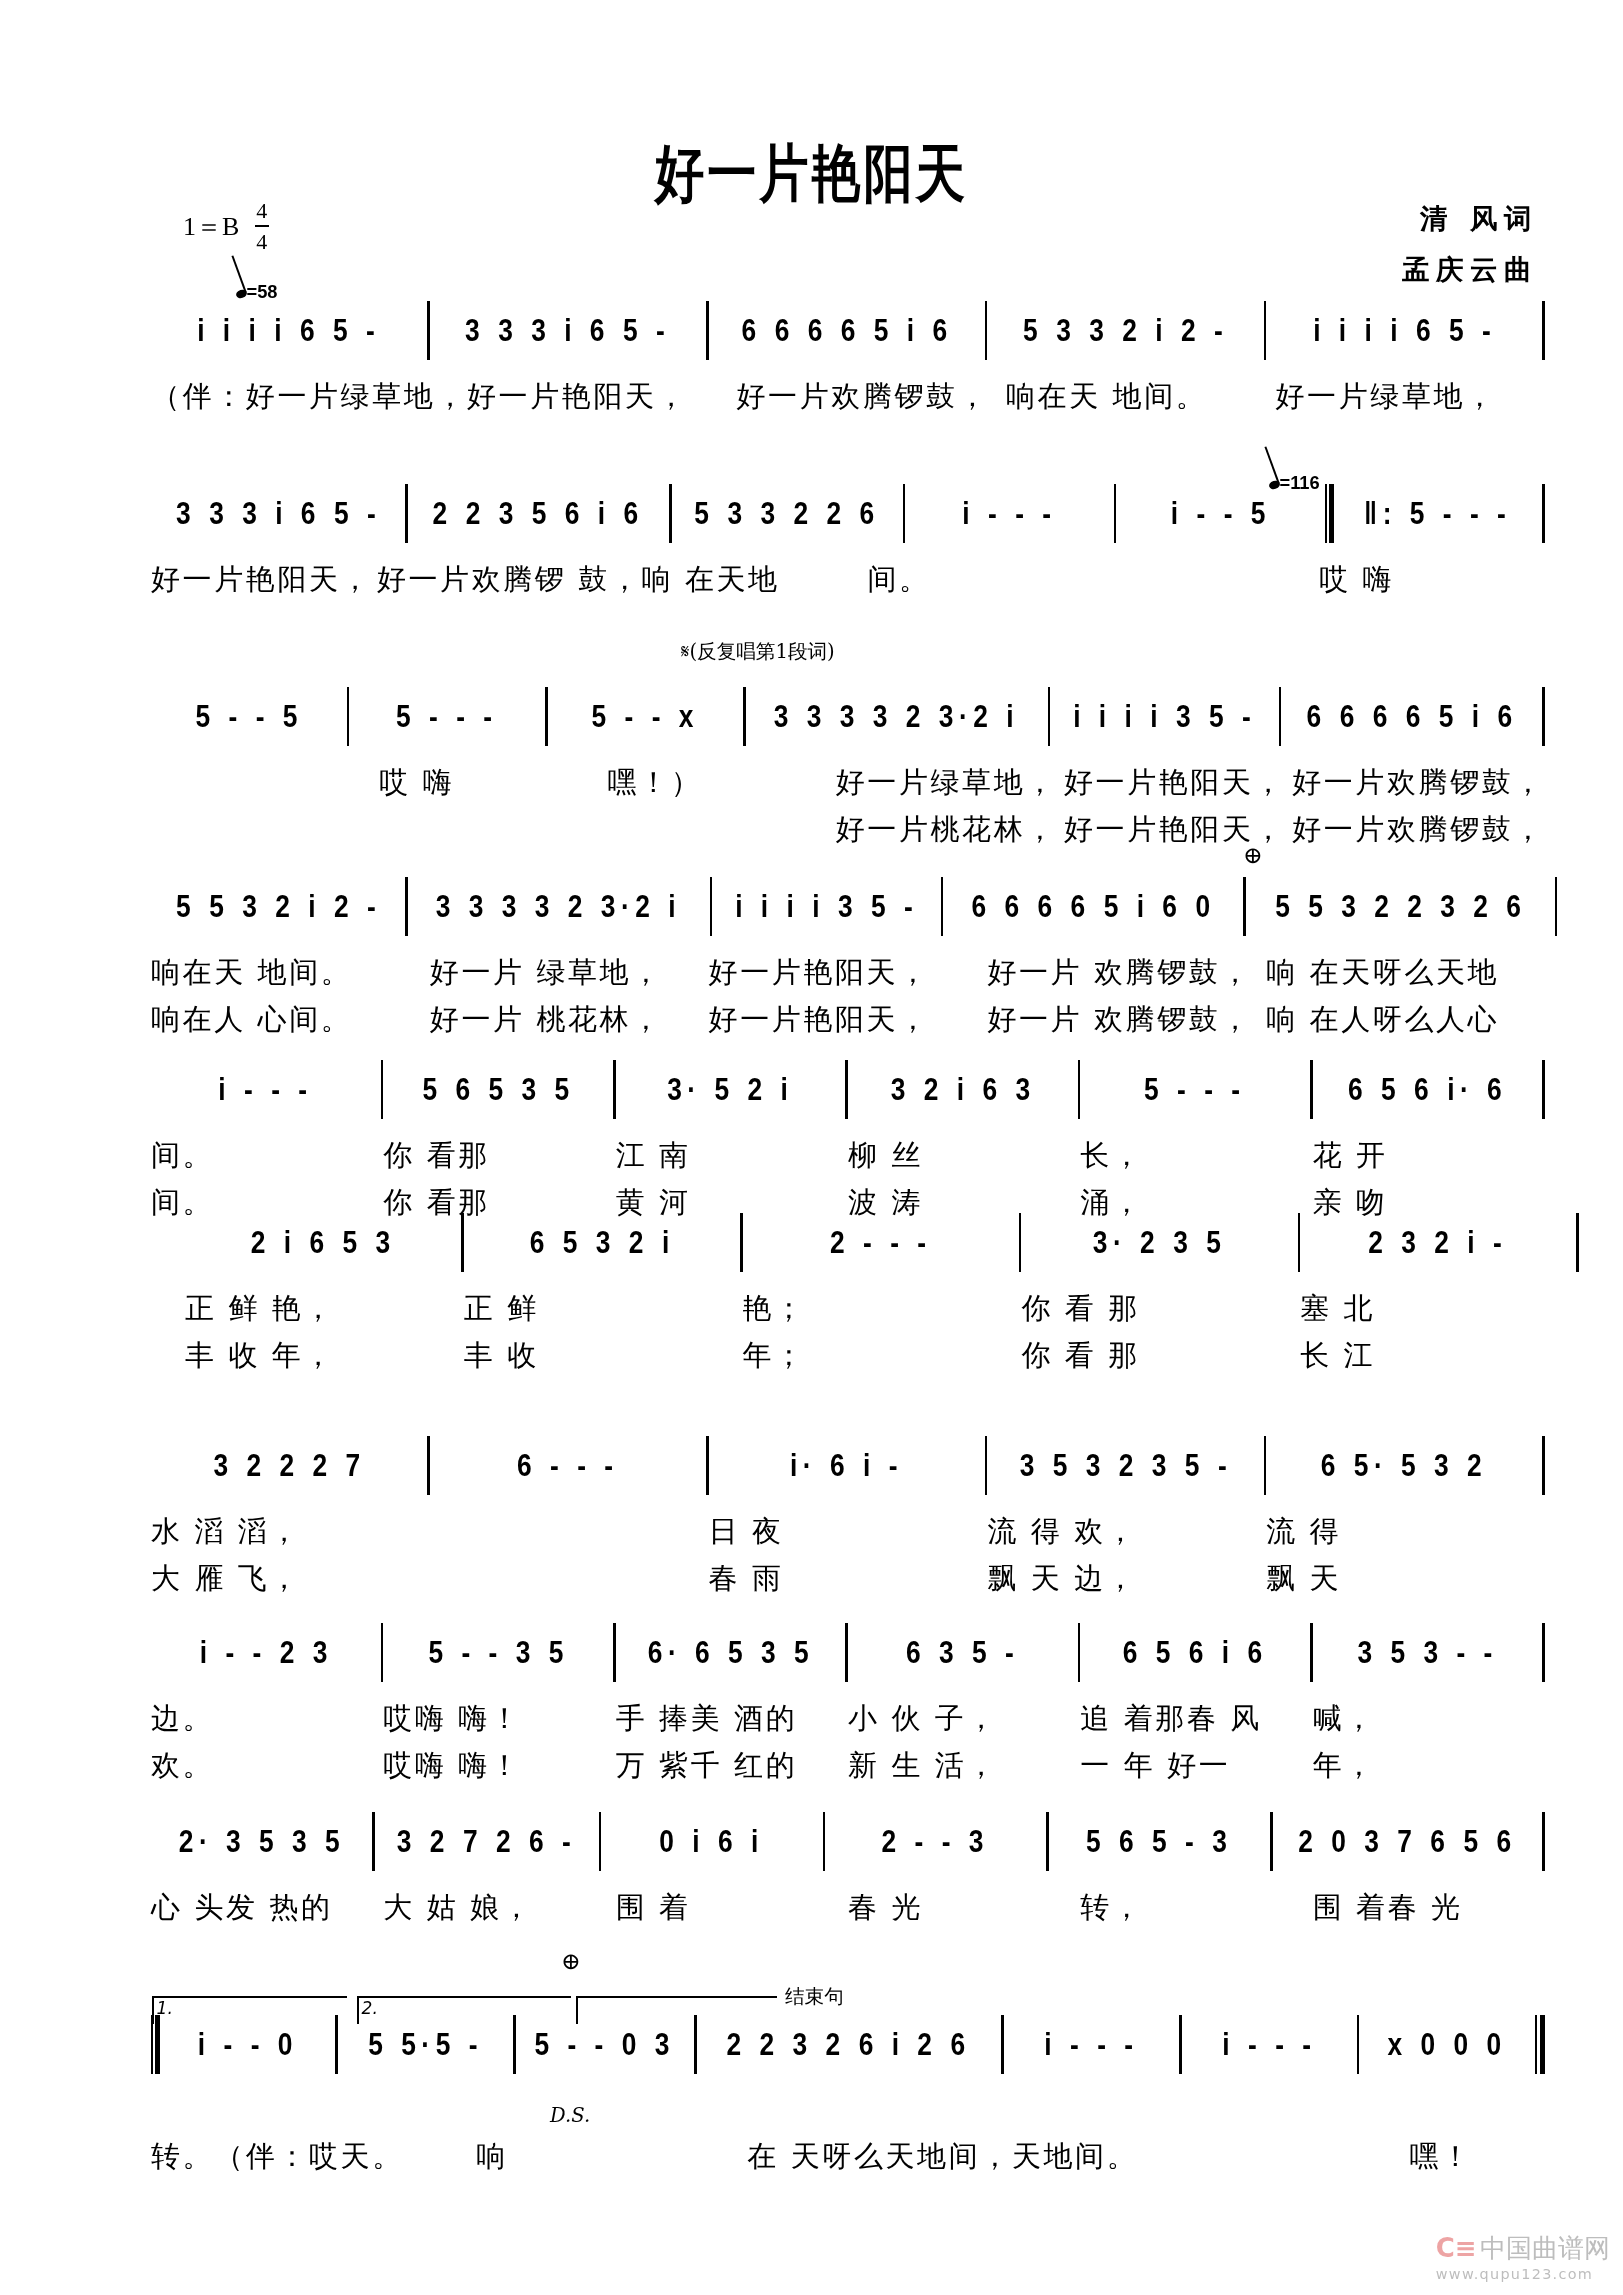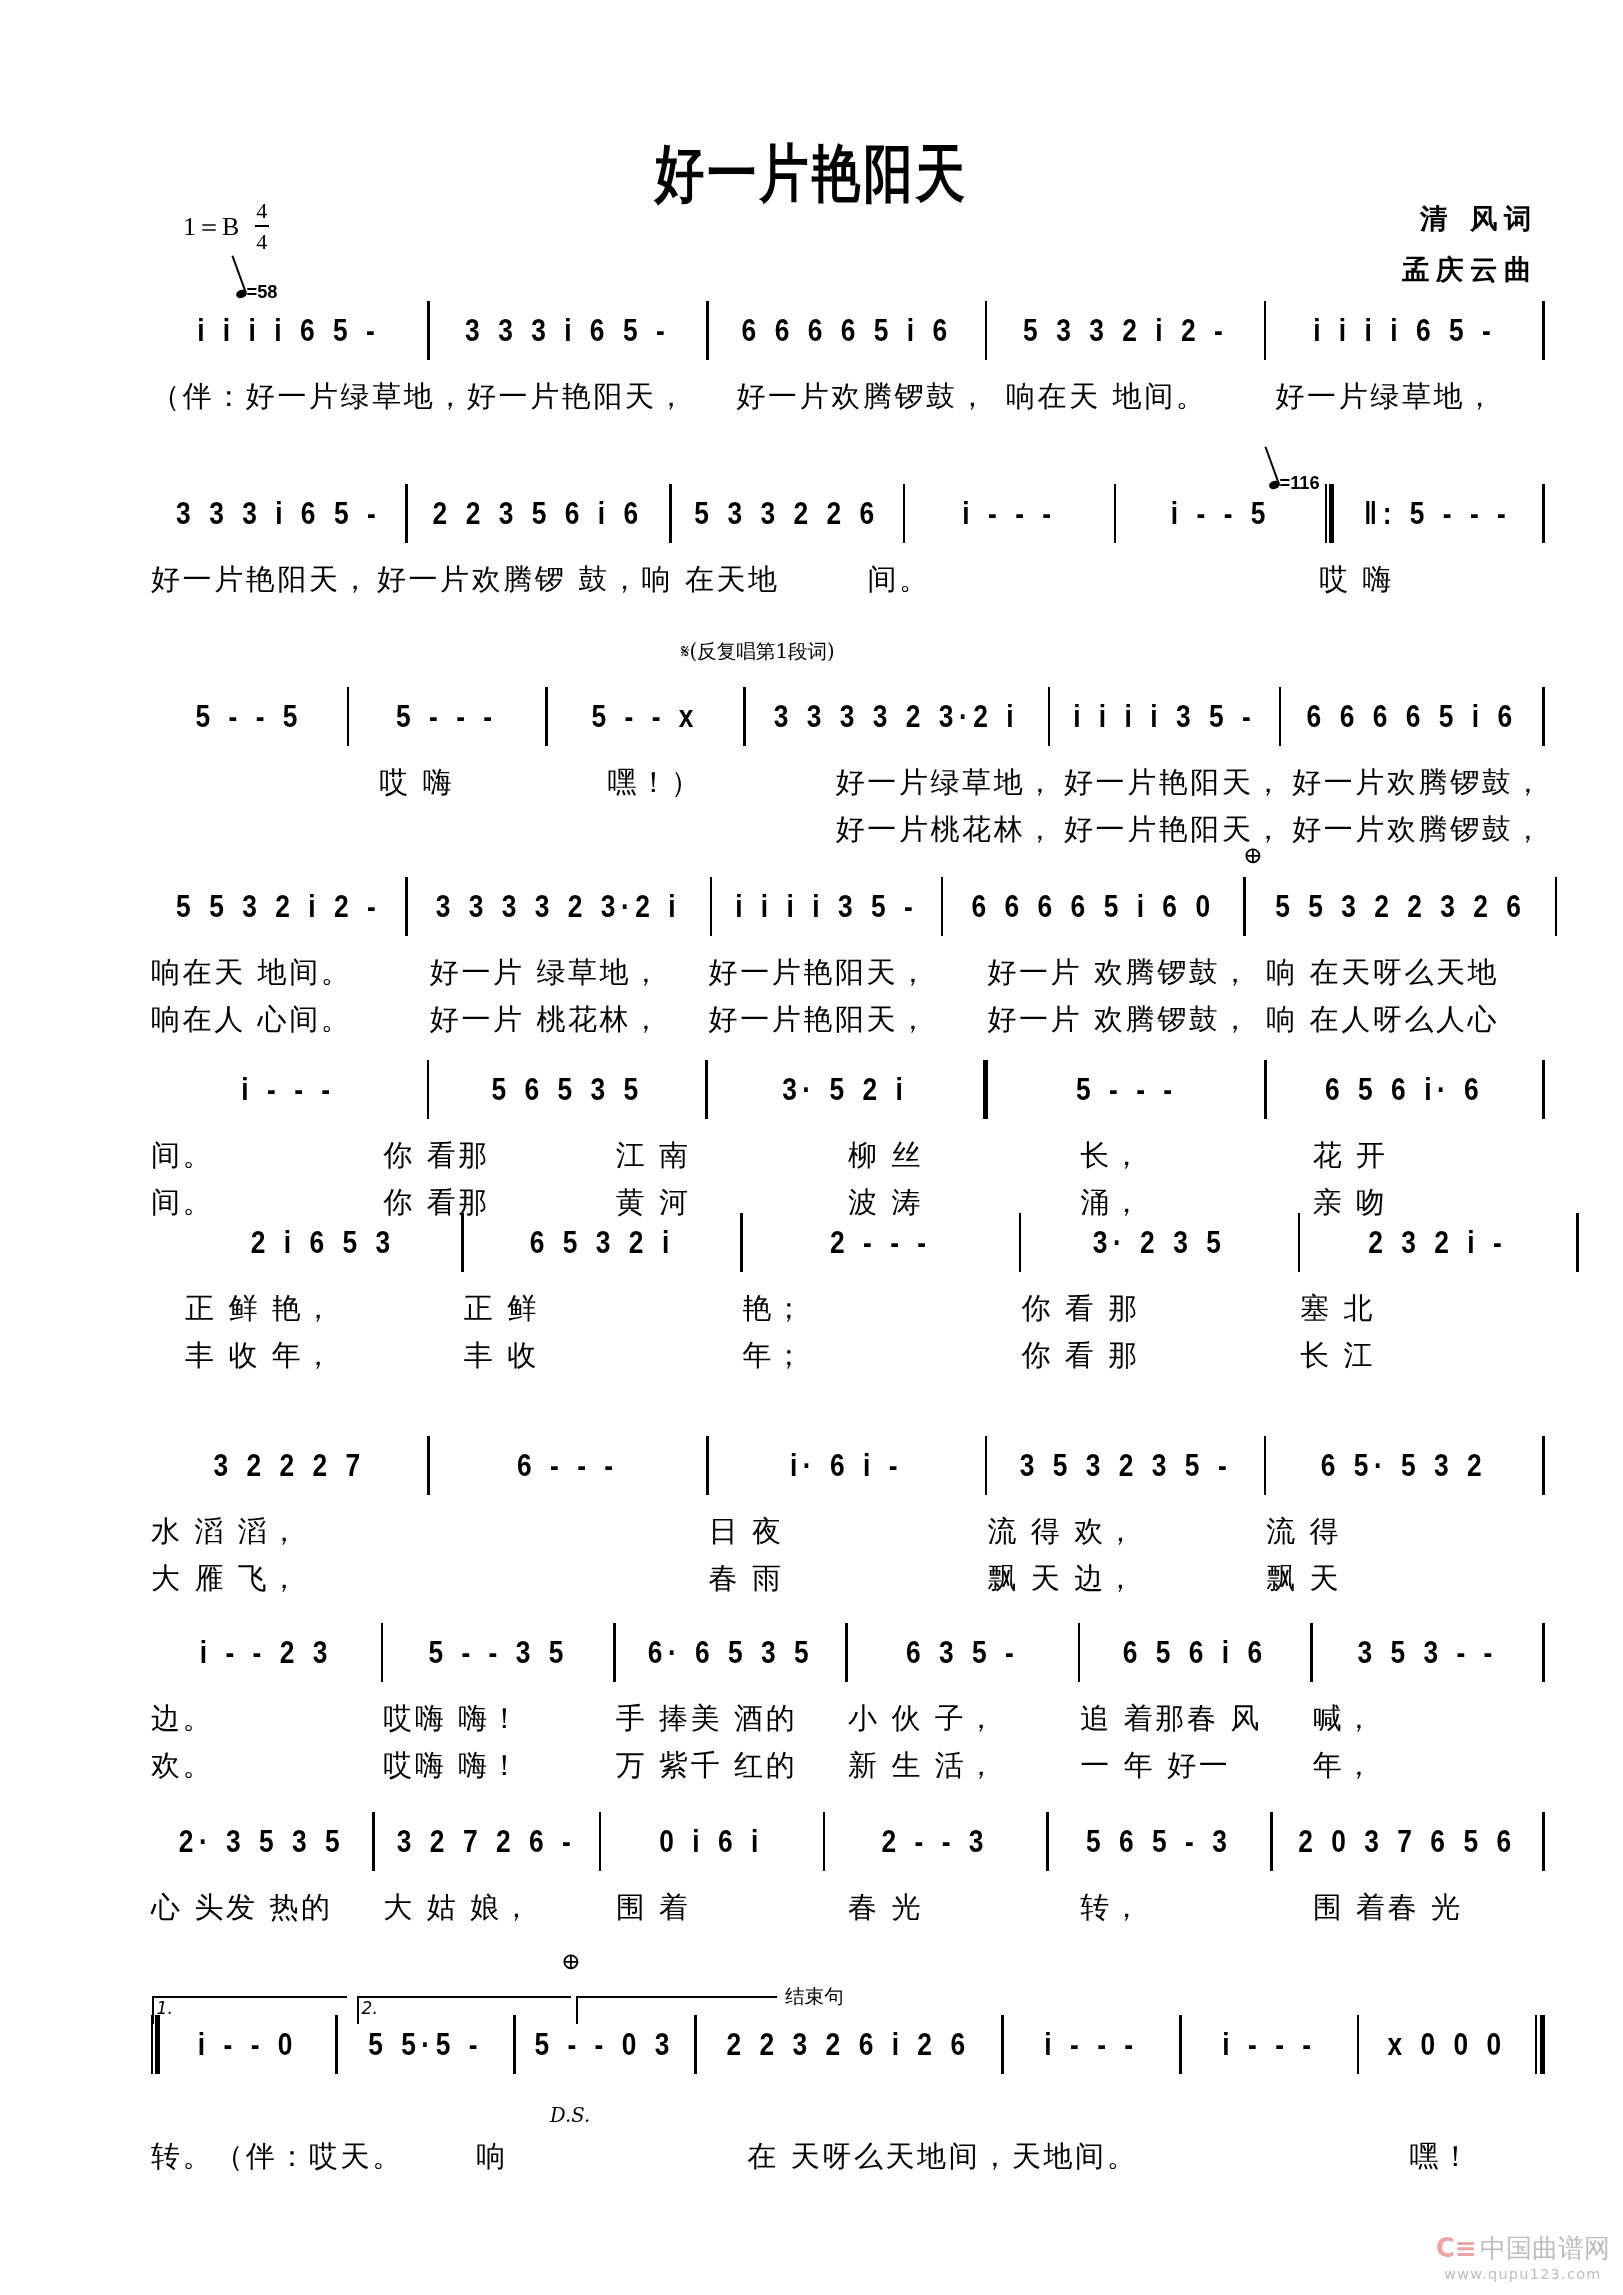--- a/index.html
+++ b/index.html
@@ -31,21 +31,21 @@
   .barline.final { width: 10.5px; background: transparent; border-left: 2px solid #000;
                    border-right: 5.9px solid #000; box-sizing: border-box; }
   .measure-text { font-family: "Liberation Sans", sans-serif; font-size: 31px; font-weight: bold;
                   letter-spacing: 6.5px; white-space: pre; transform: scaleX(0.85); }
   .lyric-row { display: flex; height: 47px; align-items: center; font-size: 29px;
                white-space: pre; letter-spacing: 2.6px; }
   .lyric-row span { flex: 1; }
   .marker { position: absolute; font-size: 19.6px; font-family: "DejaVu Serif", serif; }
   .volta { position: absolute; border-top: 2.6px solid #000; border-left: 2px solid #000;
            height: 26px; font-size: 17px; font-style: italic; padding-left: 2.6px; }
-  .watermark { position: absolute; right: 13px; bottom: 13px; text-align: center; opacity: 0.55; }
+  .watermark { position: absolute; right: 13px; bottom: 13px; text-align: left; opacity: 0.55; }
   .watermark .wm-logo { font-size: 26px; color: #e05a5a; font-weight: bold; }
   .watermark .wm-name { font-size: 26px; color: #888; font-family: "DejaVu Serif", serif; }
   .watermark .wm-url { font-size: 14.4px; color: #888; letter-spacing: 1.3px; }
 </style>
 </head>
 <body>
 
 <div class="title">好一片艳阳天</div>
 <div class="key">1＝B</div>
 <div class="timesig">
@@ -233,20 +233,23 @@
       </div>
     <div class="barline"></div>
     <div class="measure">
         <span class="measure-text">5 6 5 3 5</span>
       </div>
     <div class="barline"></div>
     <div class="measure">
         <span class="measure-text">3· 5 2 i</span>
       </div>
     <div class="barline"></div>
+    <div class="measure">
+        <span class="measure-text">3 2 i 6 3</span>
+      </div>
     <div class="barline"></div>
     <div class="measure">
         <span class="measure-text">5 - - -</span>
       </div>
     <div class="barline"></div>
     <div class="measure">
         <span class="measure-text">6 5 6 i· 6</span>
       </div>
     <div class="barline"></div>
   </div>

